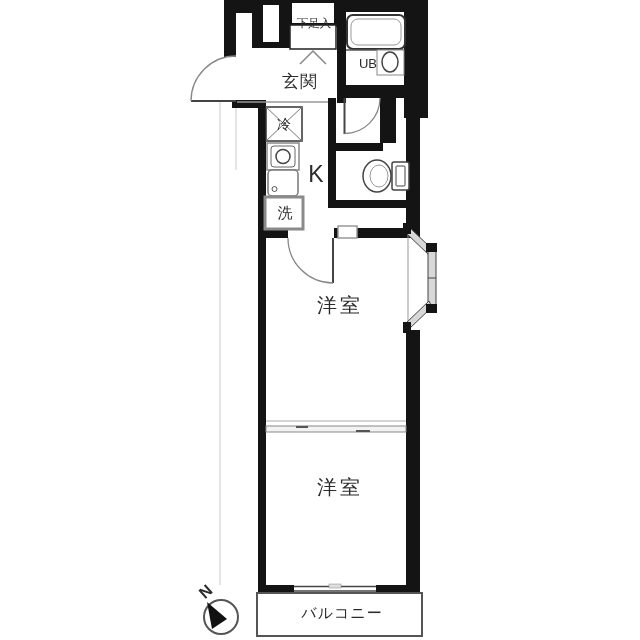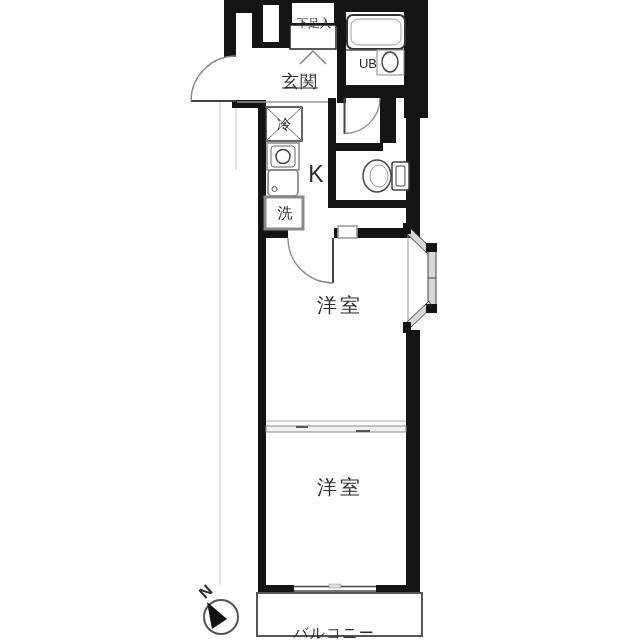--- a/index.html
+++ b/index.html
@@ -136,24 +136,24 @@
   <g>
     <rect x="257" y="593" width="165" height="43" fill="none" stroke="#555555" stroke-width="2"></rect>
   </g>
 
   <g>
     <circle cx="221" cy="617" r="17" fill="#ffffff" stroke="#555555" stroke-width="2"></circle>
     <polygon points="207,602 227,619 212,629" fill="#111111"></polygon>
   </g>
 </svg>
 
-<div class="lbl" style="left:300px;top:81px;font-size:17px;letter-spacing:1px;text-decoration:underline;">玄関</div>
+<div class="lbl" style="left:300px;top:81px;font-size:17px;letter-spacing:1px;">玄関</div>
 <div class="lbl" style="left:314px;top:24px;font-size:11.5px;">下足入</div>
 <div class="lbl" style="left:368px;top:63px;font-size:13px;">UB</div>
 <div class="lbl" style="left:316px;top:174px;font-size:23px;">K</div>
 <div class="lbl" style="left:284px;top:124px;font-size:14px;">冷</div>
 <div class="lbl" style="left:285px;top:212px;font-size:15px;">洗</div>
 <div class="lbl" style="left:340px;top:305px;font-size:20px;letter-spacing:3px;">洋室</div>
 <div class="lbl" style="left:340px;top:487px;font-size:20px;letter-spacing:3px;">洋室</div>
-<div class="lbl" style="left:334px;top:612px;font-size:15px;letter-spacing:1px;margin-top:20px;">バルコニー</div>
+<div class="lbl" style="left:342px;top:612px;font-size:15px;letter-spacing:1px;">バルコニー</div>
 <div class="lbl rot" style="left:206px;top:592px;font-size:16px;font-weight:bold;">N</div>
 
 </div>
 
 </body></html>

